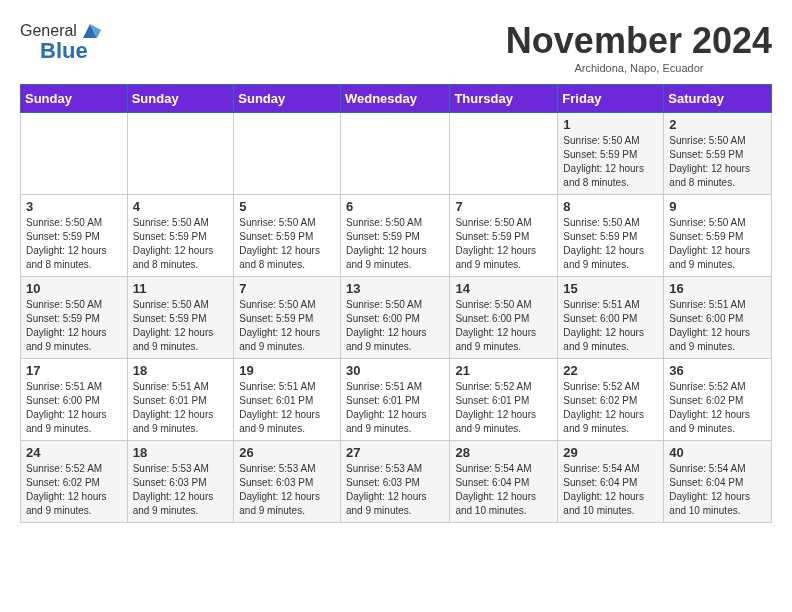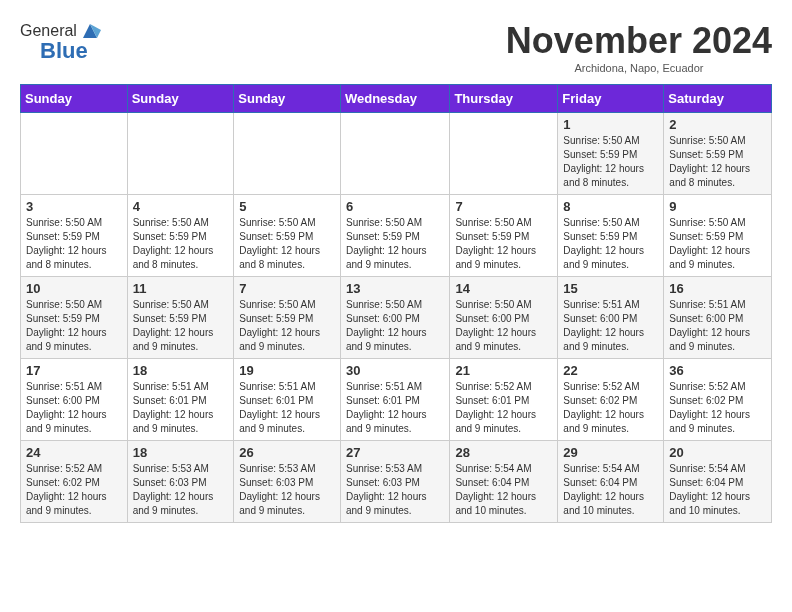--- a/index.html
+++ b/index.html
@@ -239,18 +239,18 @@
         </td>
         <td>
           <span class="day-number">28</span>
           <div class="day-info">Sunrise: 5:54 AM<br>Sunset: 6:04 PM<br>Daylight: 12 hours and 10 minutes.</div>
         </td>
         <td>
           <span class="day-number">29</span>
           <div class="day-info">Sunrise: 5:54 AM<br>Sunset: 6:04 PM<br>Daylight: 12 hours and 10 minutes.</div>
         </td>
         <td>
-          <span class="day-number">20</span>
+          <span class="day-number">40</span>
           <div class="day-info">Sunrise: 5:54 AM<br>Sunset: 6:04 PM<br>Daylight: 12 hours and 10 minutes.</div>
         </td>
       </tr>
     </tbody>
 </table>
 
 </body></html>

